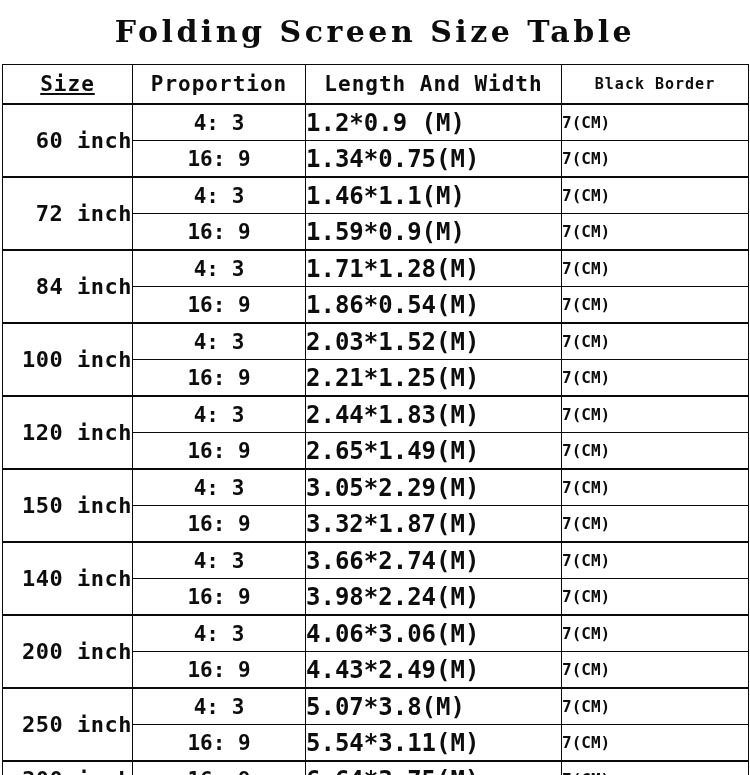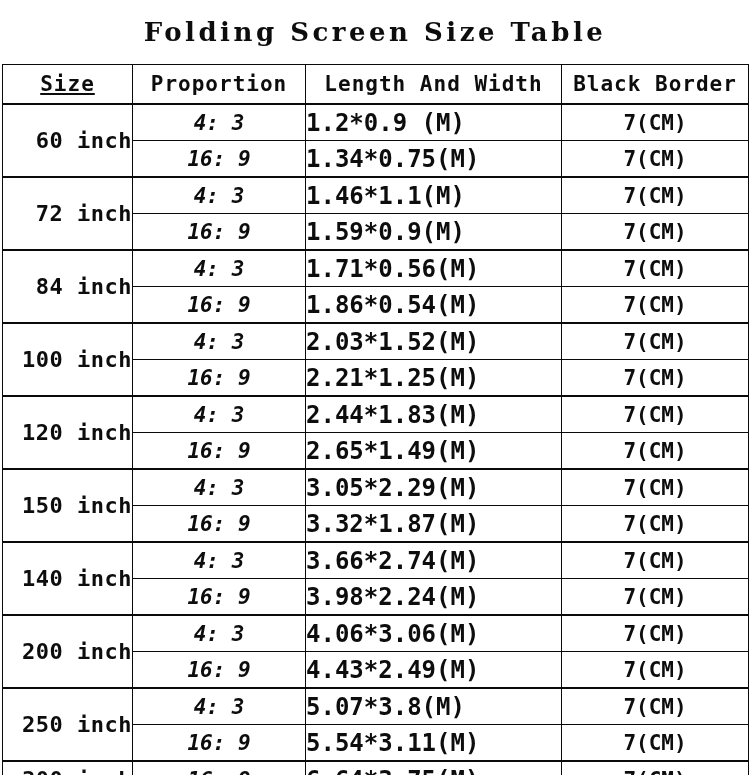--- a/index.html
+++ b/index.html
@@ -27,21 +27,21 @@
   
   .title-bar {
     height: 64px;
     display: flex;
     align-items: center;
     justify-content: center;
     background: #ffffff;
   }
   .title-text {
     font-family: "DejaVu Serif", "Liberation Serif", serif;
-    font-size: 26px;
+    font-size: 30px;
     font-weight: 700;
     letter-spacing: 3.5px;
     color: #0d0d0d;
     white-space: nowrap;
     line-height: 1;
   }
 
   
   table.size-table {
     border-collapse: collapse;
@@ -73,50 +73,48 @@
     font-size: 21px;
     letter-spacing: 1px;
     text-align: center;
     vertical-align: middle;
     border-bottom: 2px solid #0a0a0a;
     white-space: nowrap;
   }
   .hdr-row th.h-size  { font-size: 21px; text-decoration: underline; }
   .hdr-row th.h-prop  { font-size: 21px; }
   .hdr-row th.h-lw    { font-size: 21px; }
-  .hdr-row th.h-bb    { font-size: 21px; }
+  .hdr-row th.h-bb    { font-size: 15px; }
 
   
   .cell-size {
     text-align: right;
     vertical-align: middle;
     font-size: 22px;
     letter-spacing: 0.5px;
     white-space: nowrap;
     border-right: 1px solid #0a0a0a;
     padding-top: 14px;
   }
   .cell-prop {
     text-align: center;
     vertical-align: middle;
     font-size: 21px;
     white-space: nowrap;
-    font-style: italic;
   }
   .cell-lw {
     text-align: left;
     vertical-align: middle;
     font-size: 24px;
     white-space: nowrap;
     padding-left: 20px;
   }
   .cell-bb {
-    text-align: center;
-    vertical-align: middle;
-    font-size: 21px;
+    vertical-align: middle;
+    font-size: 16px;
     white-space: nowrap;
     padding-right: 12px;
   }
 
   tr.data-row td { height: 35px; }
 
   
   tr.group-start > td { border-top: 2px solid #0a0a0a; }
   
   tr.group-end > td { border-top: 1px solid #3a3a3a; }
@@ -167,21 +165,21 @@
           <td class="cell-bb">7(CM)</td>
         </tr>
         <tr class="data-row group-end">
           <td class="cell-prop">16: 9</td>
           <td class="cell-lw">1.59*0.9(M)</td>
           <td class="cell-bb">7(CM)</td>
         </tr>
         <tr class="data-row group-start">
           <td class="cell-size" rowspan="2">84 inch</td>
           <td class="cell-prop">4: 3</td>
-          <td class="cell-lw">1.71*0.56(M)</td>
+          <td class="cell-lw">1.71*1.28(M)</td>
           <td class="cell-bb">7(CM)</td>
         </tr>
         <tr class="data-row group-end">
           <td class="cell-prop">16: 9</td>
           <td class="cell-lw">1.86*0.54(M)</td>
           <td class="cell-bb">7(CM)</td>
         </tr>
         <tr class="data-row group-start">
           <td class="cell-size" rowspan="2">100 inch</td>
           <td class="cell-prop">4: 3</td>

